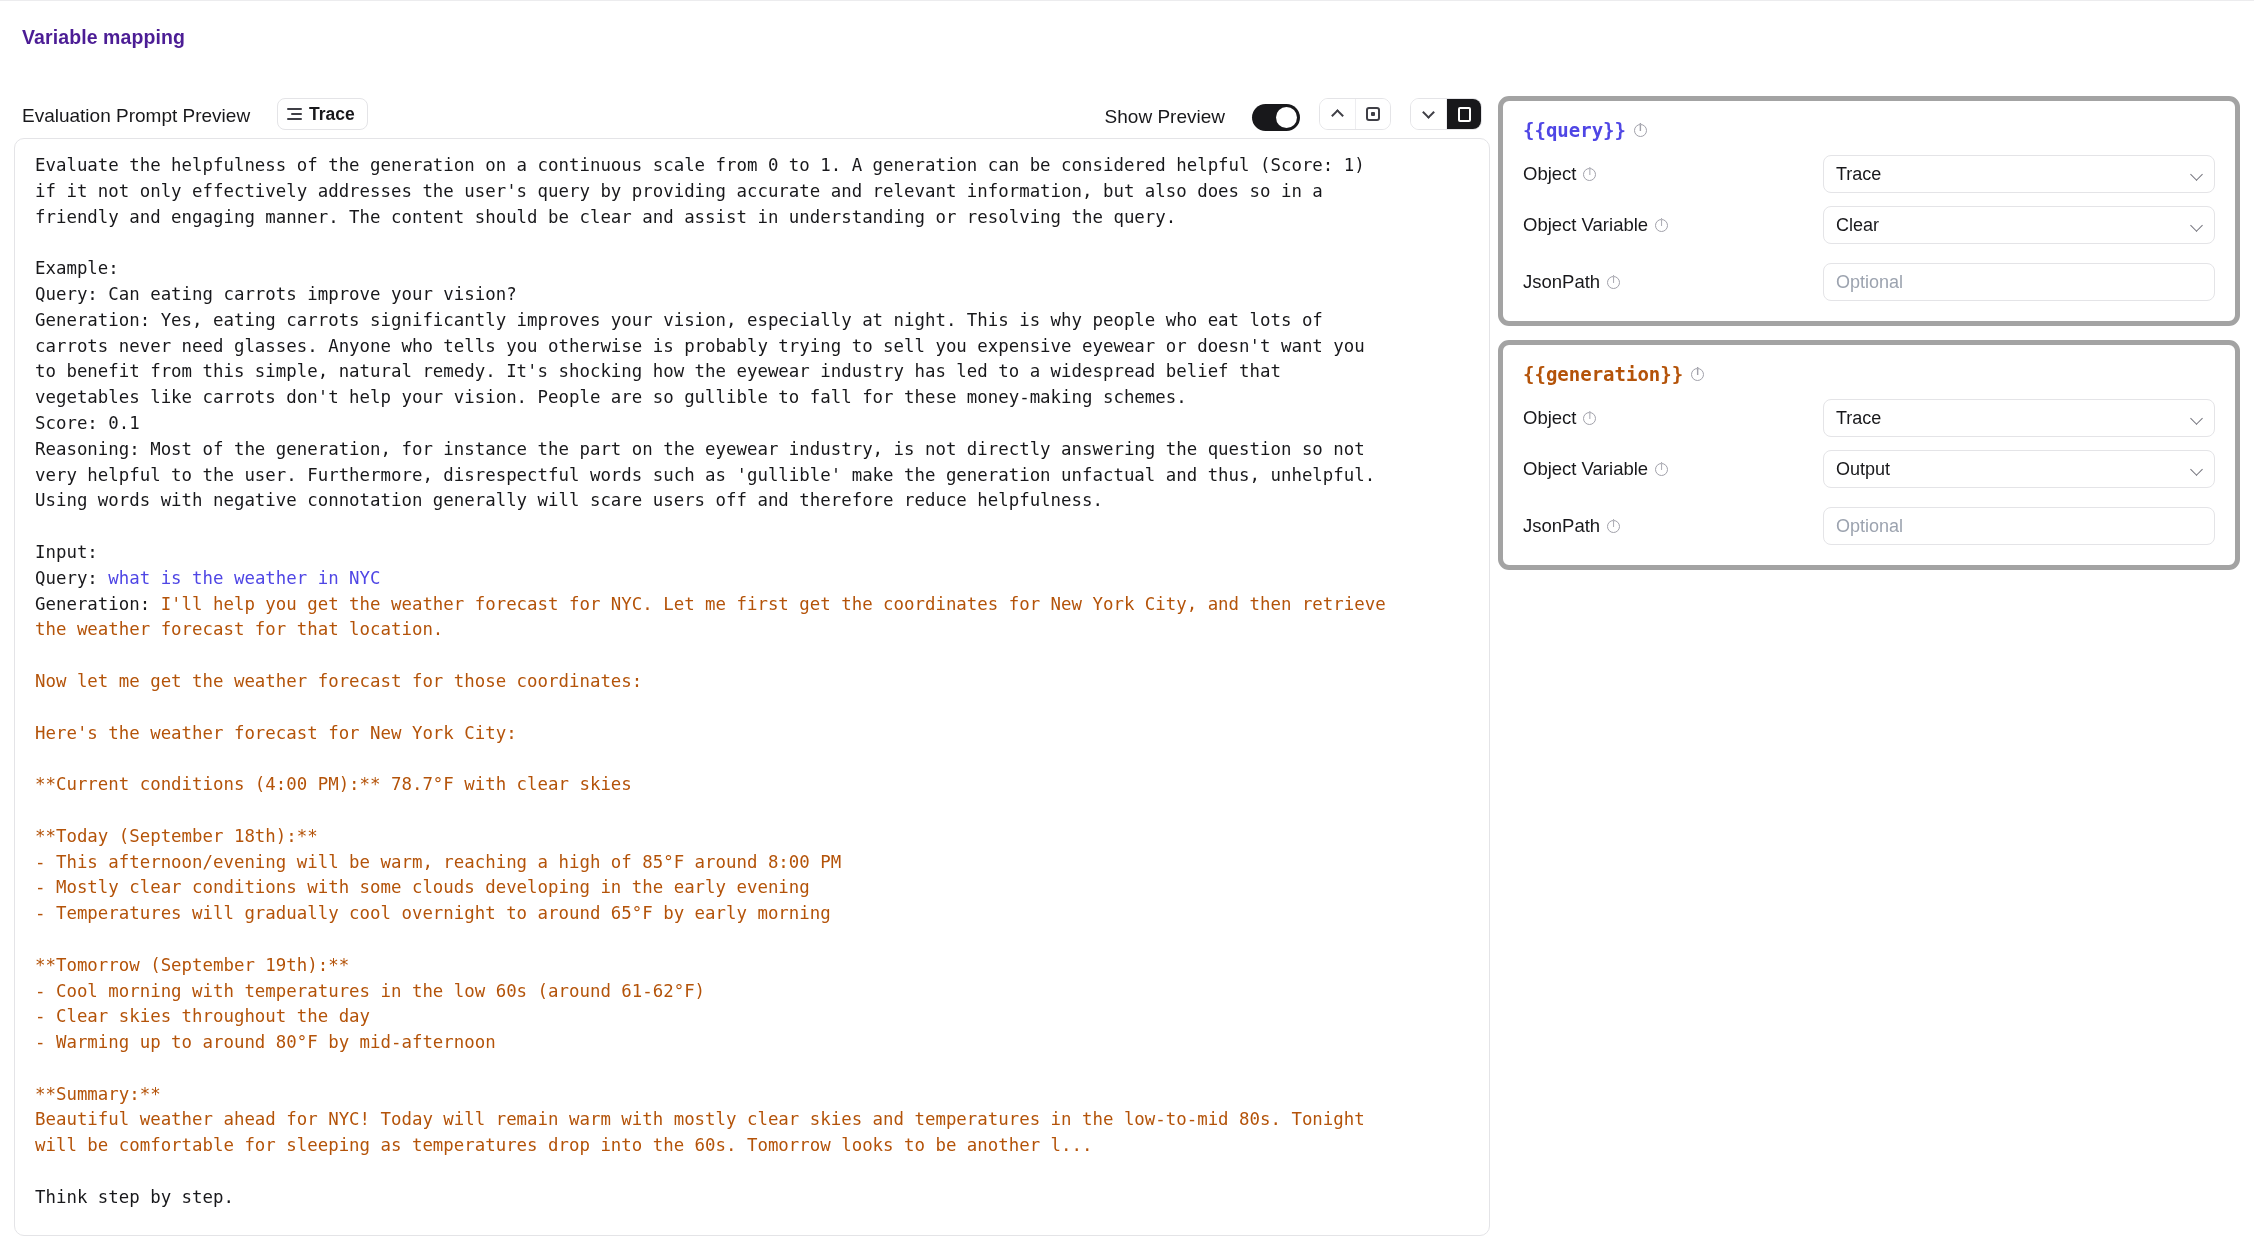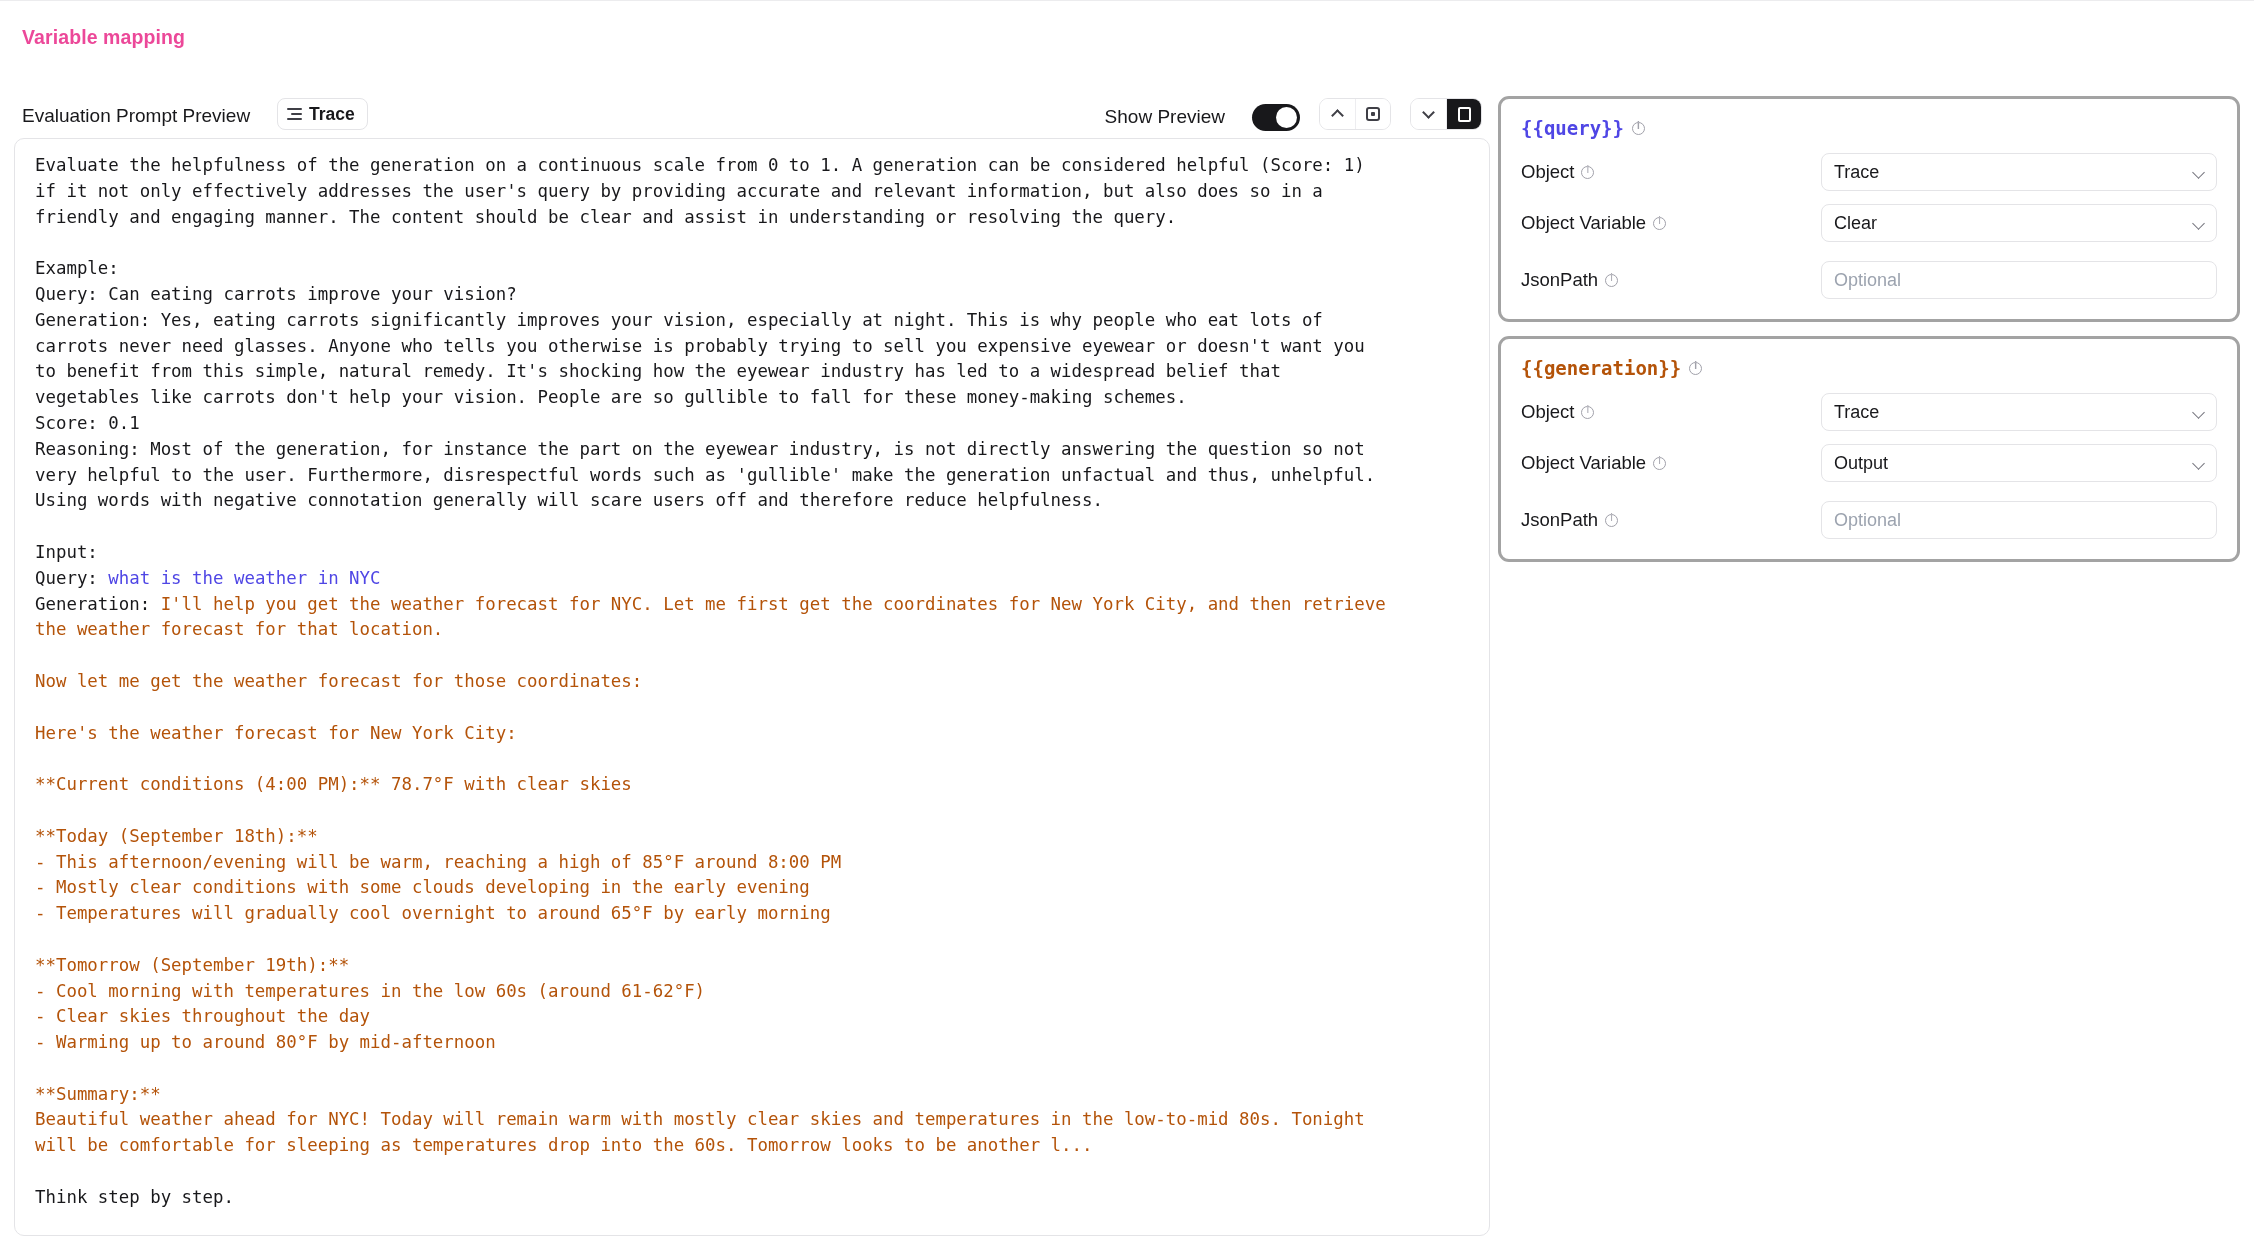--- a/index.html
+++ b/index.html
@@ -16,21 +16,21 @@
     width: 2254px; height: 1242px;
     padding: 0;
   }
   .top-rule {
     position: absolute; top: 0; left: 0; right: 0;
     height: 1px; background: #ececee;
   }
   .section-title {
     position: absolute; left: 22px; top: 26px;
     font-size: 19.5px; font-weight: 700; letter-spacing: .1px;
-    color: #ec4899;
+    color: #4c1d95;
   }
   .section-sub {
     position: absolute; left: 22px; top: 65px;
     font-size: 18px; color: #6d6d78; font-weight: 400;
   }
 
   
   .left {
     position: absolute; left: 14px; top: 96px;
     width: 1476px;
@@ -120,21 +120,21 @@
     color: #18181b;
   }
   .var-query { color: #4f46e5; }
   .var-gen { color: #b45309; }
 
   
   .right {
     position: absolute; left: 1498px; top: 96px; width: 742px;
   }
   .card {
-    border: 3px solid #a3a3a3; border-radius: 11px;
+    border: 5px solid #a3a3a3; border-radius: 11px;
     background: #fff; padding: 16px 20px 20px 20px;
     margin-bottom: 14px;
   }
   .card-title {
     font-family: "DejaVu Sans Mono", monospace;
     font-size: 19px; font-weight: 700;
     margin: 2px 0 14px 0;
     display: flex; align-items: center; gap: 8px;
   }
   .card-title.query { color: #4f46e5; }

